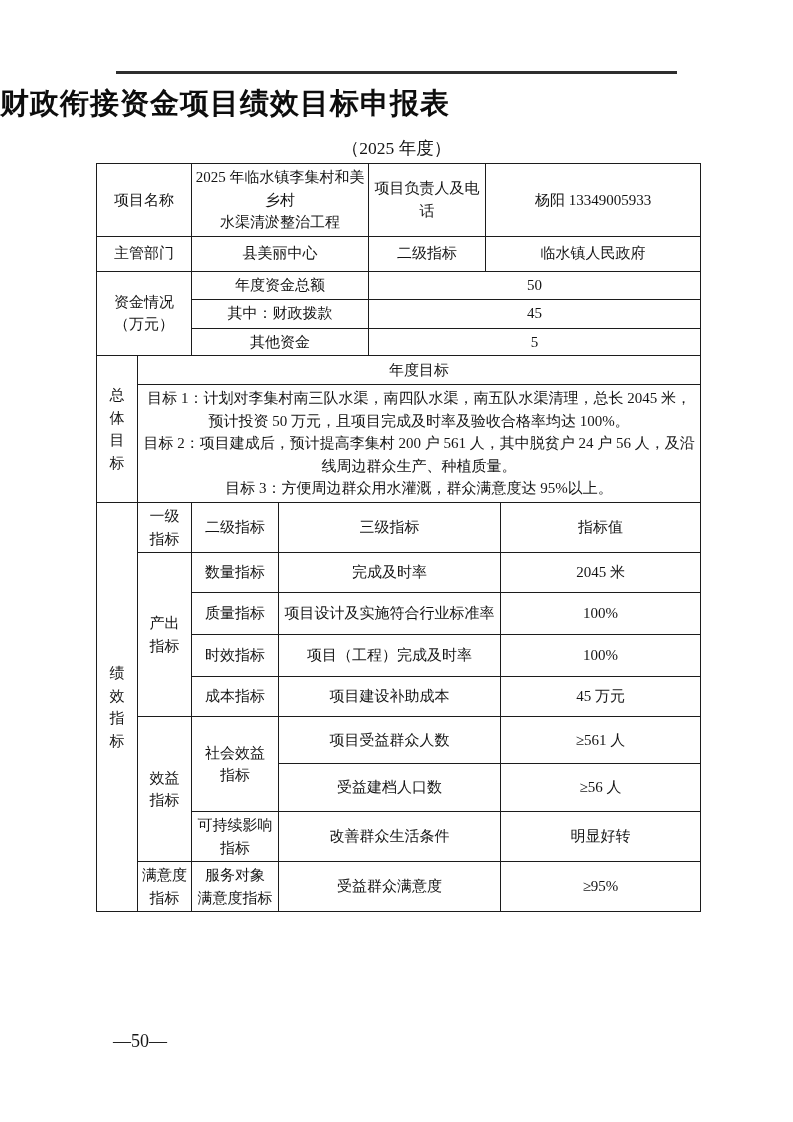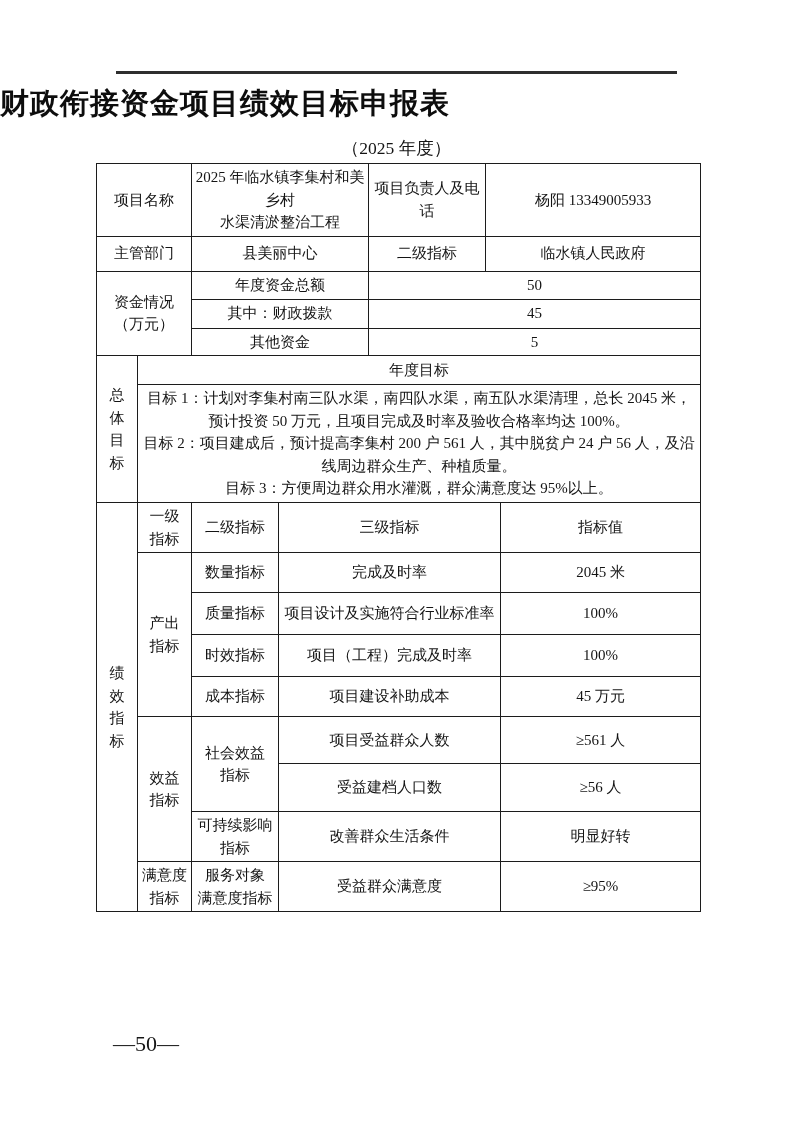--- a/index.html
+++ b/index.html
@@ -44,21 +44,21 @@
   td.vlabel{line-height:1.65;font-size:13.5px;}
   td.vlabel-tall{line-height:2.35;font-size:13.5px;}
   td.goals{
     text-align:left;vertical-align:middle;
     padding:4px 9px 6px 9px;
     line-height:1.68;
     margin-left:12px;
   }
   .page-number{
     position:absolute;left:113px;top:1031px;
-    font-size:22px;color:#151515;
+    font-size:18px;color:#151515;
   }
 </style>
 </head>
 <body>
 
 <div class="page">
 
   <div class="header-rule"></div>
 
   <div class="doc-title">财政衔接资金项目绩效目标申报表</div>

